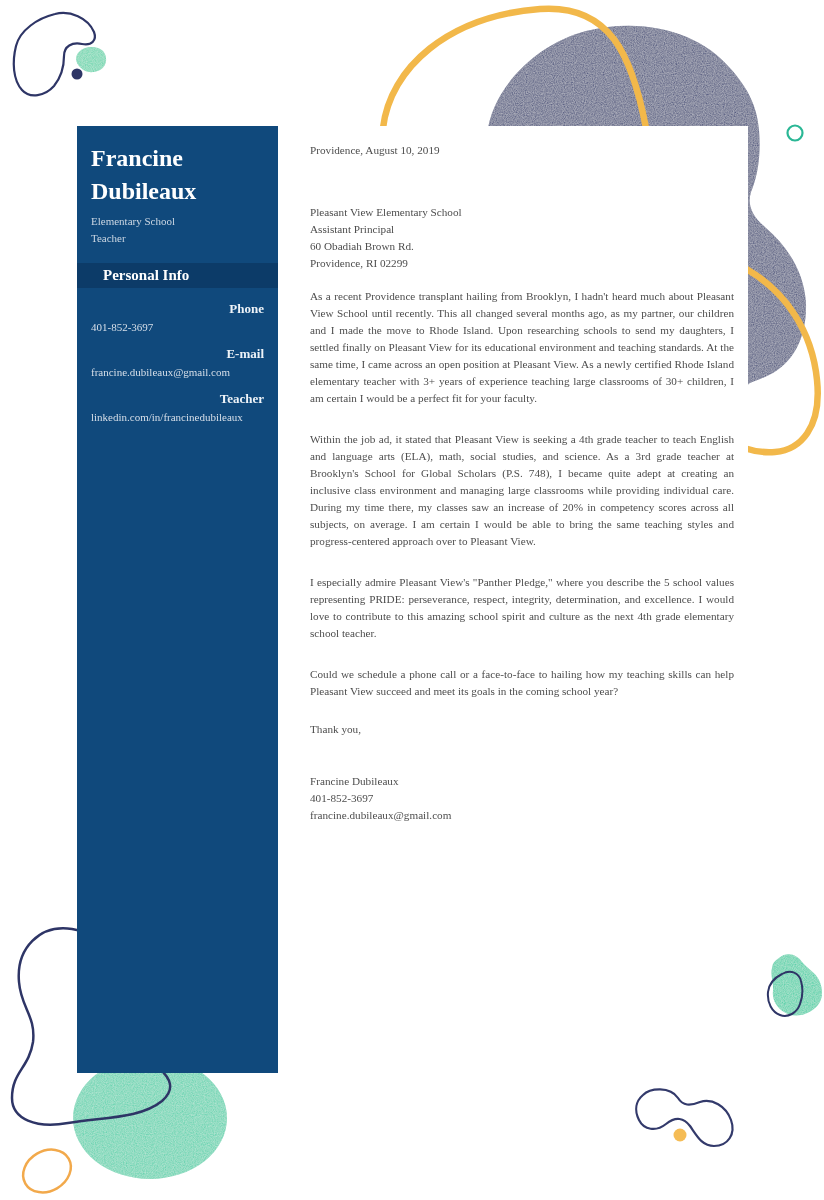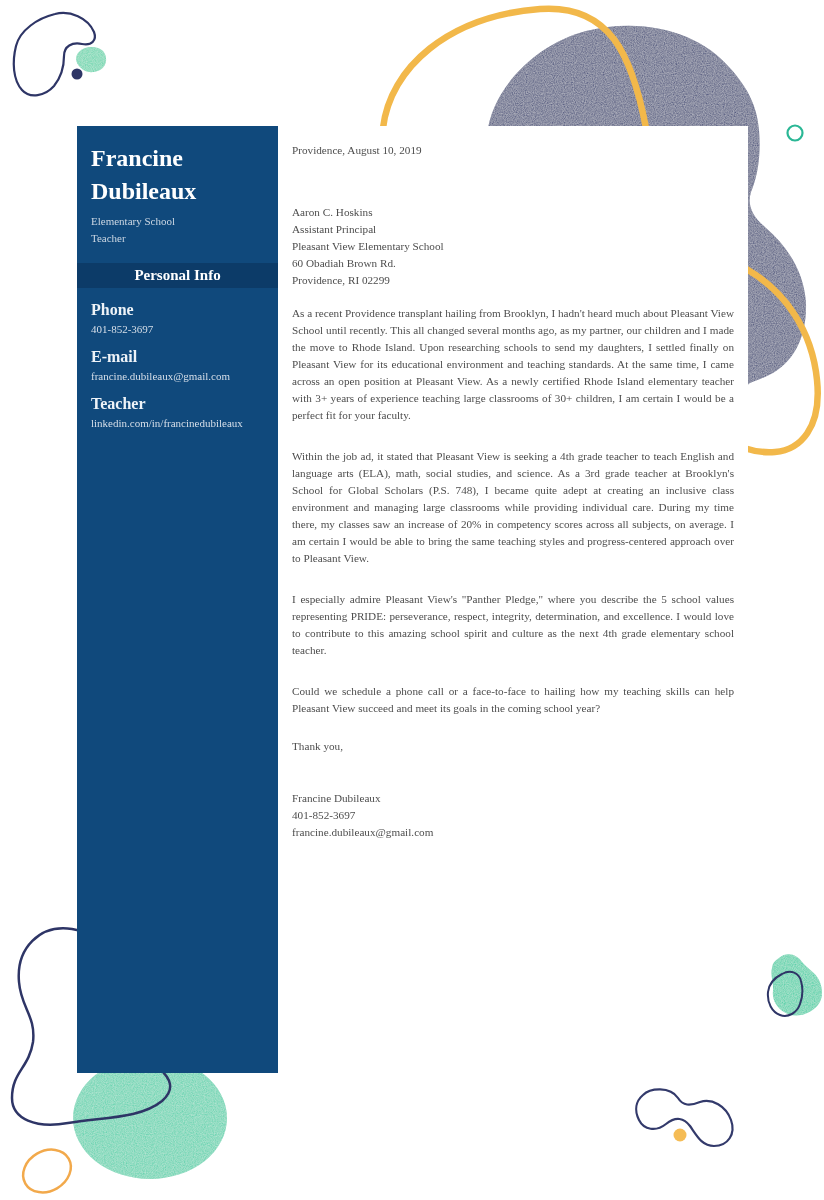--- a/index.html
+++ b/index.html
@@ -6,26 +6,26 @@
   .canvas{position:relative;width:824px;height:1200px;background:#ffffff;overflow:hidden;
           font-family:Liberation Serif, serif;}
   .decor{position:absolute;left:0;top:0;width:824px;height:1200px;}
 
   
   .document{position:absolute;left:77px;top:126px;width:671px;height:947px;display:flex;}
   .sidebar{width:201px;background:#10497c;box-sizing:border-box;padding-top:16px;color:#fff;}
   .side-pad{padding:0 14px;}
   .name{font-size:24px;font-weight:bold;line-height:33px;color:#ffffff;max-width:150px;}
   .role{font-size:11px;line-height:17px;color:#ccd7e3;margin-top:5px;max-width:112px;}
-  .band{margin-top:16px;background:#0c3b68;padding:4px 14px;font-size:15px;font-weight:bold;color:#ffffff;text-align:center;}
+  .band{margin-top:16px;background:#0c3b68;padding:4px 26px;font-size:15px;font-weight:bold;color:#ffffff;}
   .field{margin-top:13px;padding:0 14px;}
-  .flabel{font-size:16px;font-weight:bold;color:#eef3f8;}
+  .flabel{font-size:13px;font-weight:bold;color:#eef3f8;text-align:right;}
   .fvalue{font-size:11px;color:#d7dfe9;margin-top:4px;white-space:nowrap;}
 
-  .page{flex:1;background:#ffffff;box-sizing:border-box;padding:16px 14px 0 14px;
+  .page{flex:1;background:#ffffff;box-sizing:border-box;padding:16px 14px 0 32px;
         color:#4d4d4d;font-size:11.2px;line-height:17px;}
   .recipient{margin-top:45px;}
   .recipient div{line-height:17px;}
   .salutation{margin-top:40px;}
   .para{margin:24px 0 0 0;text-align:justify;}
   .para.first{margin-top:16px;}
   .closing{margin-top:21px;}
   .signature{margin-top:35px;}
   .signature div{line-height:17px;}
 </style>
@@ -114,23 +114,22 @@
       <div class="field">
         <div class="flabel">Teacher</div>
         <div class="fvalue">linkedin.com/in/francinedubileaux</div>
       </div>
     </div>
 
     <div class="page">
       <div class="date">Providence, August 10, 2019</div>
 
       <div class="recipient">
-        <div>Aaron C. Hoskins</div>
+        <div>Pleasant View Elementary School</div>
         <div>Assistant Principal</div>
-        <div>Pleasant View Elementary School</div>
         <div>60 Obadiah Brown Rd.</div>
         <div>Providence, RI 02299</div>
       </div>
 
 
       <p class="para first">As a recent Providence transplant hailing from Brooklyn, I hadn't heard much about Pleasant View School until recently. This all changed several months ago, as my partner, our children and I made the move to Rhode Island. Upon researching schools to send my daughters, I settled finally on Pleasant View for its educational environment and teaching standards. At the same time, I came across an open position at Pleasant View. As a newly certified Rhode Island elementary teacher with 3+ years of experience teaching large classrooms of 30+ children, I am certain I would be a perfect fit for your faculty.</p>
       <p class="para">Within the job ad, it stated that Pleasant View is seeking a 4th grade teacher to teach English and language arts (ELA), math, social studies, and science. As a 3rd grade teacher at Brooklyn's School for Global Scholars (P.S. 748), I became quite adept at creating an inclusive class environment and managing large classrooms while providing individual care. During my time there, my classes saw an increase of 20% in competency scores across all subjects, on average. I am certain I would be able to bring the same teaching styles and progress-centered approach over to Pleasant View.</p>
       <p class="para">I especially admire Pleasant View's "Panther Pledge," where you describe the 5 school values representing PRIDE: perseverance, respect, integrity, determination, and excellence. I would love to contribute to this amazing school spirit and culture as the next 4th grade elementary school teacher.</p>
       <p class="para">Could we schedule a phone call or a face-to-face to hailing how my teaching skills can help Pleasant View succeed and meet its goals in the coming school year?</p>
 

